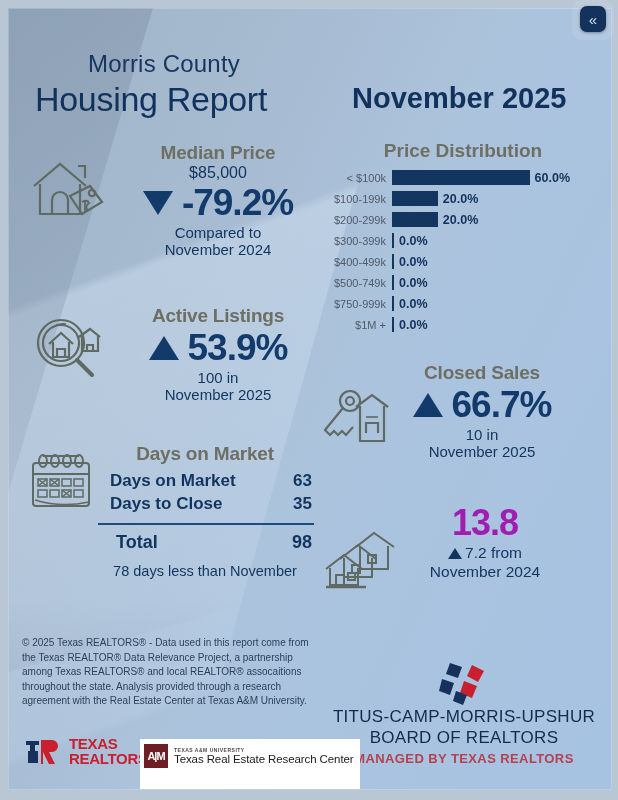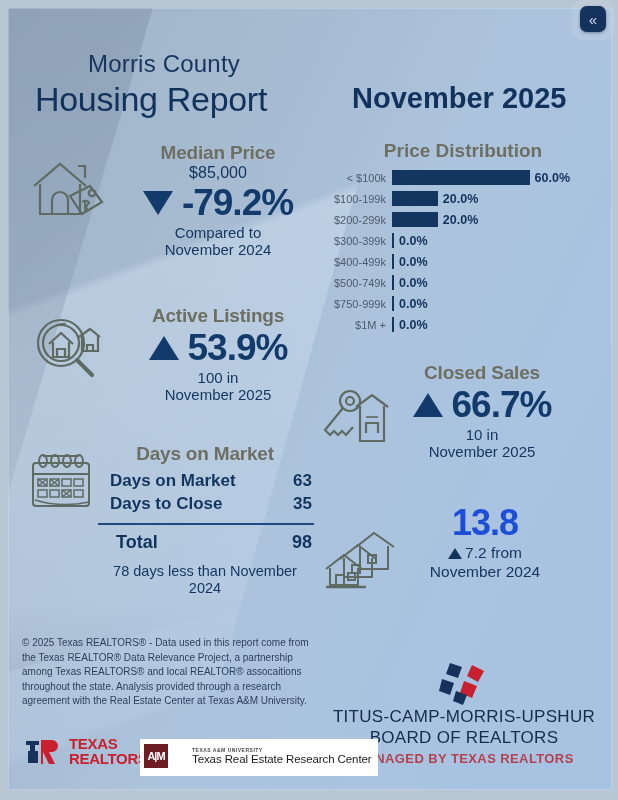--- a/index.html
+++ b/index.html
@@ -121,21 +121,21 @@
   .dom-line {
     display: flex; justify-content: space-between;
     font-size: 17px; font-weight: bold; color: #12355f;
     padding: 0 6px 0 18px; line-height: 1.35;
   }
   .dom-line .v { min-width: 28px; text-align: right; }
   .dom-rule { height: 2px; background: #1e4a80; margin: 7px 4px 7px 6px; }
   .dom-total { display: flex; justify-content: space-between; font-size: 18px; font-weight: bold; color: #12355f; padding: 0 6px 0 24px; }
   .dom-note { font-size: 14.5px; color: #12355f; text-align: center; margin-top: 10px; line-height: 1.2; }
 
-  .mi-value { font-size: 36px; font-weight: bold; color: #1d4ed8; text-align: center; letter-spacing: -1px; }
+  .mi-value { font-size: 36px; font-weight: bold; color: #a21caf; text-align: center; letter-spacing: -1px; }
   .mi-change { font-size: 15.5px; color: #12355f; text-align: center; line-height: 1.2; }
   .mi-tri { display: inline-block; width: 0; height: 0;
             border-left: 7px solid transparent; border-right: 7px solid transparent;
             border-bottom: 11px solid #12355f; vertical-align: -1px; margin-right: 3px; }
 
   
   .copyright {
     position: absolute; left: 22px; top: 636px; width: 292px;
     font-size: 10px; color: #2d3f5a; line-height: 1.45;
   }
@@ -145,22 +145,22 @@
   .board-name { font-size: 17px; font-weight: normal; color: #152a4d; letter-spacing: .3px; line-height: 1.1; margin-top: 2px; }
   .board-managed { font-size: 13px; font-weight: bold; color: #b4414d; letter-spacing: .4px; margin-top: 4px; }
 
   
   #tr-logo { position: absolute; left: 24px; top: 737px; display: flex; align-items: center; gap: 7px; }
   .tr-mark { width: 38px; height: 30px; position: relative; }
   .tr-text { color: #c8202e; font-size: 15px; font-weight: bold; line-height: .98; letter-spacing: -.3px; }
 
   #trerc-logo {
     position: absolute; left: 140px; top: 739px;
-    background: #fff; display: flex; align-items: center; gap: 24px;
-    padding: 4px 6px 7px 4px; height: 26px;
+    background: #fff; display: flex; align-items: center; gap: 6px;
+    padding: 4px 6px 20px 4px; height: 26px;
   }
   .am-shield { width: 24px; height: 24px; background: #6d1d24; display:flex; align-items:center; justify-content:center;
                color:#fff; font-size: 11px; font-weight: bold; letter-spacing: -1px; }
   .trerc-top { font-size: 5px; color: #4a4a4a; letter-spacing: .5px; font-weight: bold; }
   .trerc-main { font-size: 11.5px; color: #1b1b1b; letter-spacing: -.1px; }
 </style>
 </head>
 <body>
 
 <div id="page">
@@ -265,21 +265,20 @@
         <span class="v">35</span>
       </div>
       <div class="dom-rule"></div>
       <div class="dom-total">
         <span>Total</span>
         <span>98</span>
       </div>
     </div>
     <div class="dom-note">
       <div>78 days less than November</div>
-      <div>2024</div>
     </div>
   </div>
 
   <div id="price-dist">
     <div class="dist-title">Price Distribution</div>
     <div id="bars">
         <div class="bar-row">
           <div class="bar-label">&lt; $100k</div>
           <div class="bar-track">
             <div class="bar-fill" style="background: rgb(18, 54, 95); width: 137.6px;"></div>

